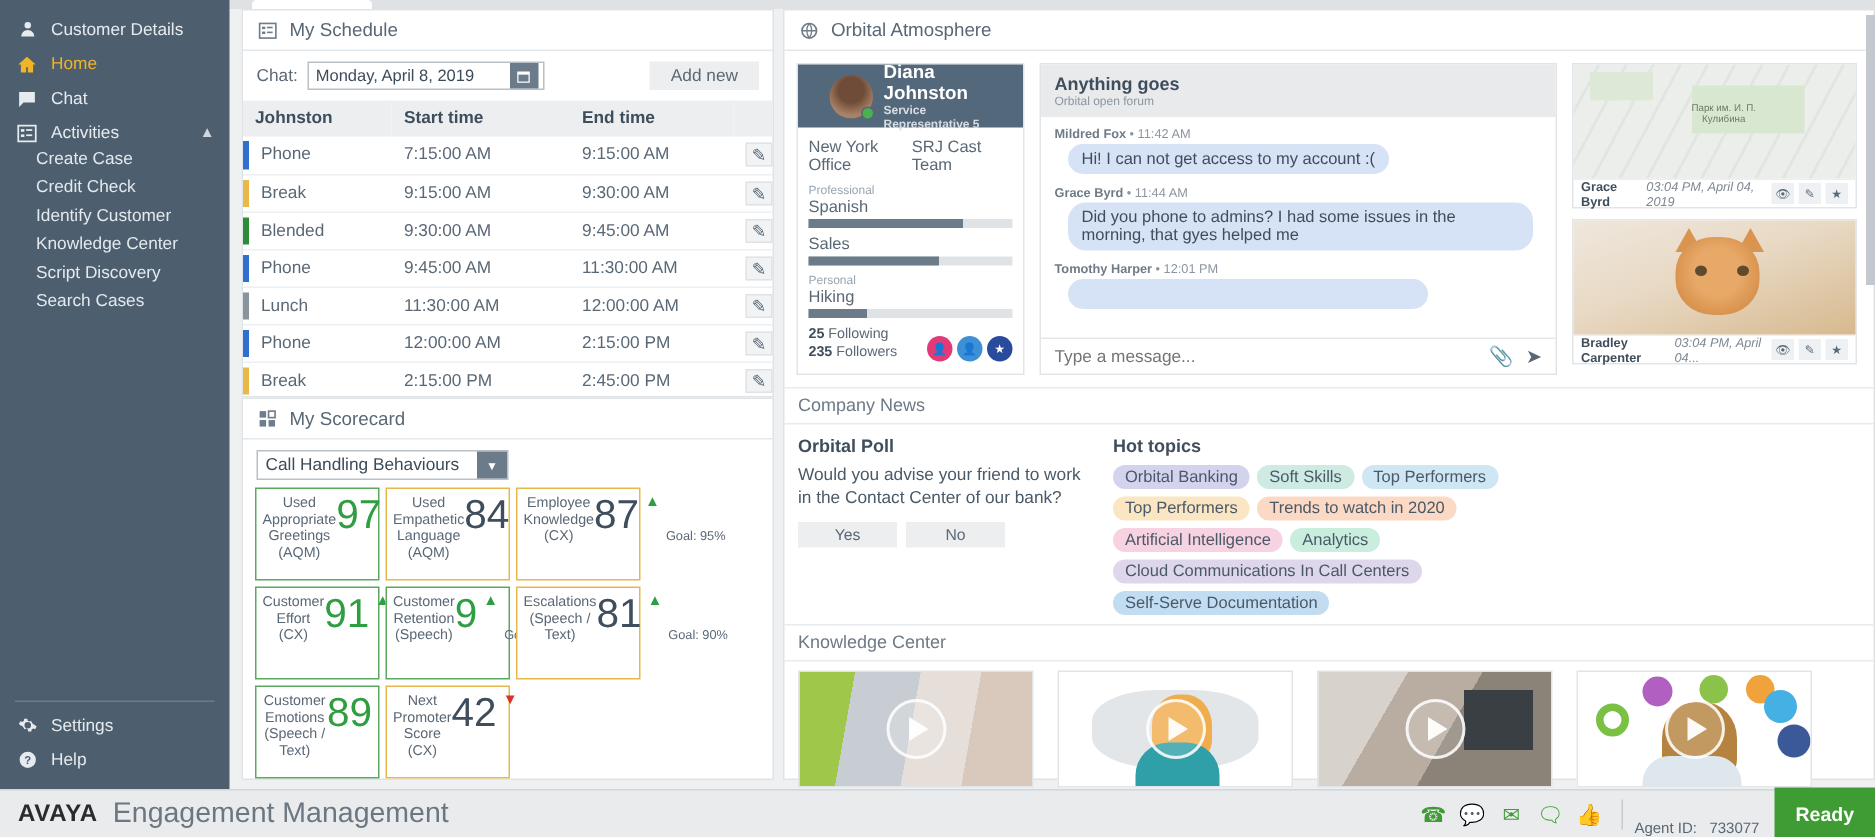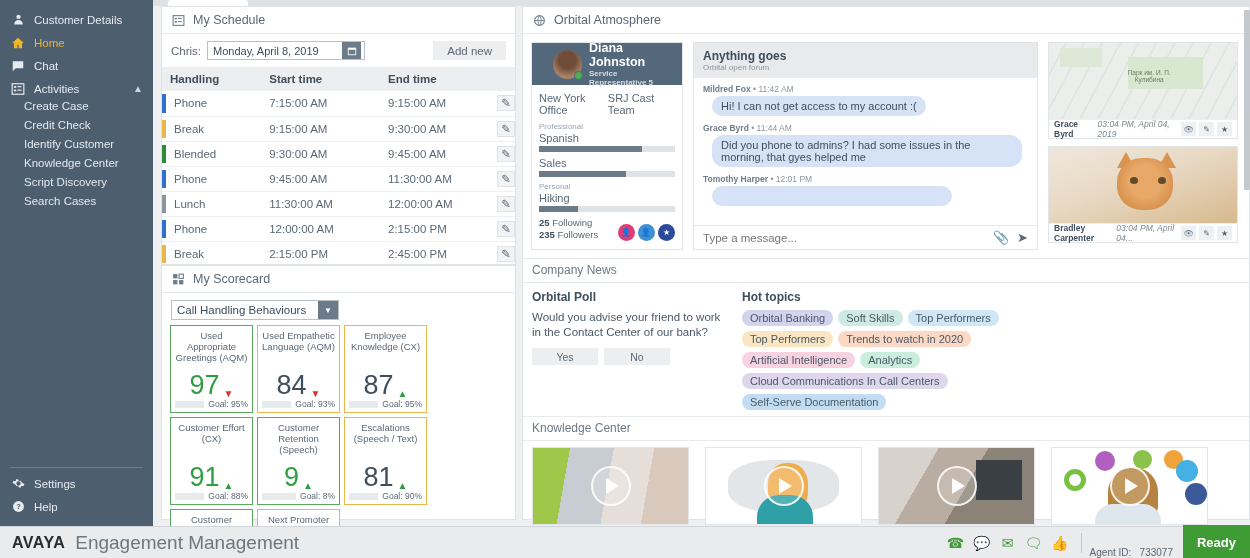--- a/index.html
+++ b/index.html
@@ -105,26 +105,26 @@
     display: flex; align-items: center; width: 168px; height: 20px;
     border: 1px solid #b9c0c6; background: #fff; font-size: 11.5px; color: #3c4b59;
   }
   .sel .txt { padding-left: 5px; flex: 1; }
   .sel .arr {
     width: 20px; height: 18px; background: #6b7b8a; color: #fff;
     display: flex; align-items: center; justify-content: center; font-size: 8px;
   }
   .kpi-grid { display: flex; flex-wrap: wrap; gap: 4px; padding: 0 8px; }
   .kpi {
-    width: 83px; height: 88px; border: 1px solid #5ba85f; background: #fff;
-    display: flex; flex-direction: column; padding: 4px 4px 3px 4px;
+    width: 83px; height: 62px; border: 1px solid #5ba85f; background: #fff;
+    display: flex; flex-direction: row; padding: 4px 4px 3px 4px;
   }
   .kpi.warn { border-color: #e8b84b; }
   .kpi .t { font-size: 9.5px; color: #5a6876; text-align: center; line-height: 11px; }
-  .kpi .v { flex: 1; display: flex; align-items: flex-end; justify-content: center; gap: 4px; }
+  .kpi .v { flex: 1; display: flex; align-items: flex-start; justify-content: center; gap: 4px; }
   .kpi .num { font-size: 27px; color: #3f4e5c; font-weight: normal; line-height: 1; }
   .kpi .num.green { color: #2f9e41; }
   .kpi .tri { font-size: 10px; line-height: 1; }
   .kpi .tri.up { color: #2f9e41; } .kpi .tri.dn { color: #d9342b; }
   .kpi .g { display: flex; align-items: center; gap: 4px; }
   .kpi .track { flex: 1; height: 7px; background: #e7eaed; }
   .kpi .fill { height: 7px; background: #6b7b8a; }
   .kpi .goal { font-size: 8.5px; color: #5a6876; white-space: nowrap; }
 
   
@@ -327,36 +327,36 @@
             <rect x="2" y="3" width="20" height="18" fill="none" stroke="#6d7d8c" stroke-width="2"></rect>
             <rect x="5" y="7" width="4" height="3" fill="#6d7d8c"></rect>
             <rect x="5" y="13" width="4" height="3" fill="#6d7d8c"></rect>
             <rect x="11" y="7" width="7" height="2" fill="#6d7d8c"></rect>
             <rect x="11" y="13" width="7" height="2" fill="#6d7d8c"></rect>
           </svg>
       </span>
       <span>My Schedule</span>
     </div>
     <div class="sch-ctl">
-      <span class="lab">Chris:</span>
+      <span class="lab">Chat:</span>
       <span class="date-box">
         <input readonly="" value="Monday, April 8, 2019" style="">
         <span class="cal-btn">
           <svg width="10" height="10" viewBox="0 0 24 24">
               <rect x="3" y="5" width="18" height="16" fill="none" stroke="#fff" stroke-width="2"></rect>
               <rect x="3" y="5" width="18" height="4" fill="#fff"></rect>
             </svg>
         </span>
       </span>
       <button class="addnew">Add new</button>
     </div>
     <table class="sch">
       <thead>
           <tr>
-        <th class="col-act">Handling</th>
+        <th class="col-act">Johnston</th>
         <th class="col-st">Start time</th>
         <th class="col-et">End time</th>
         <th class="col-ed"></th>
       </tr>
         </thead>
       <tbody id="sch-body">
           <tr>
             <td><span class="bar" style="background:#2f6fd0"></span>Phone</td>
             <td>7:15:00 AM</td>
             <td>9:15:00 AM</td>

